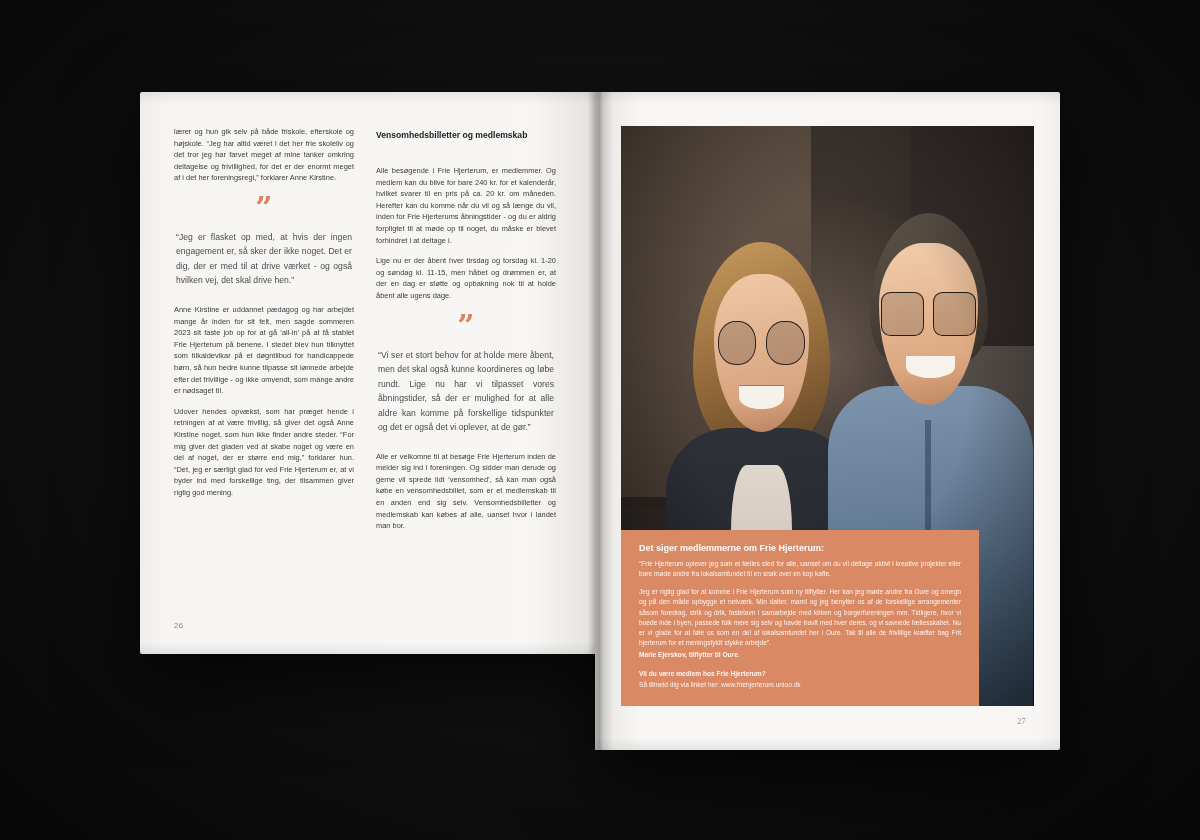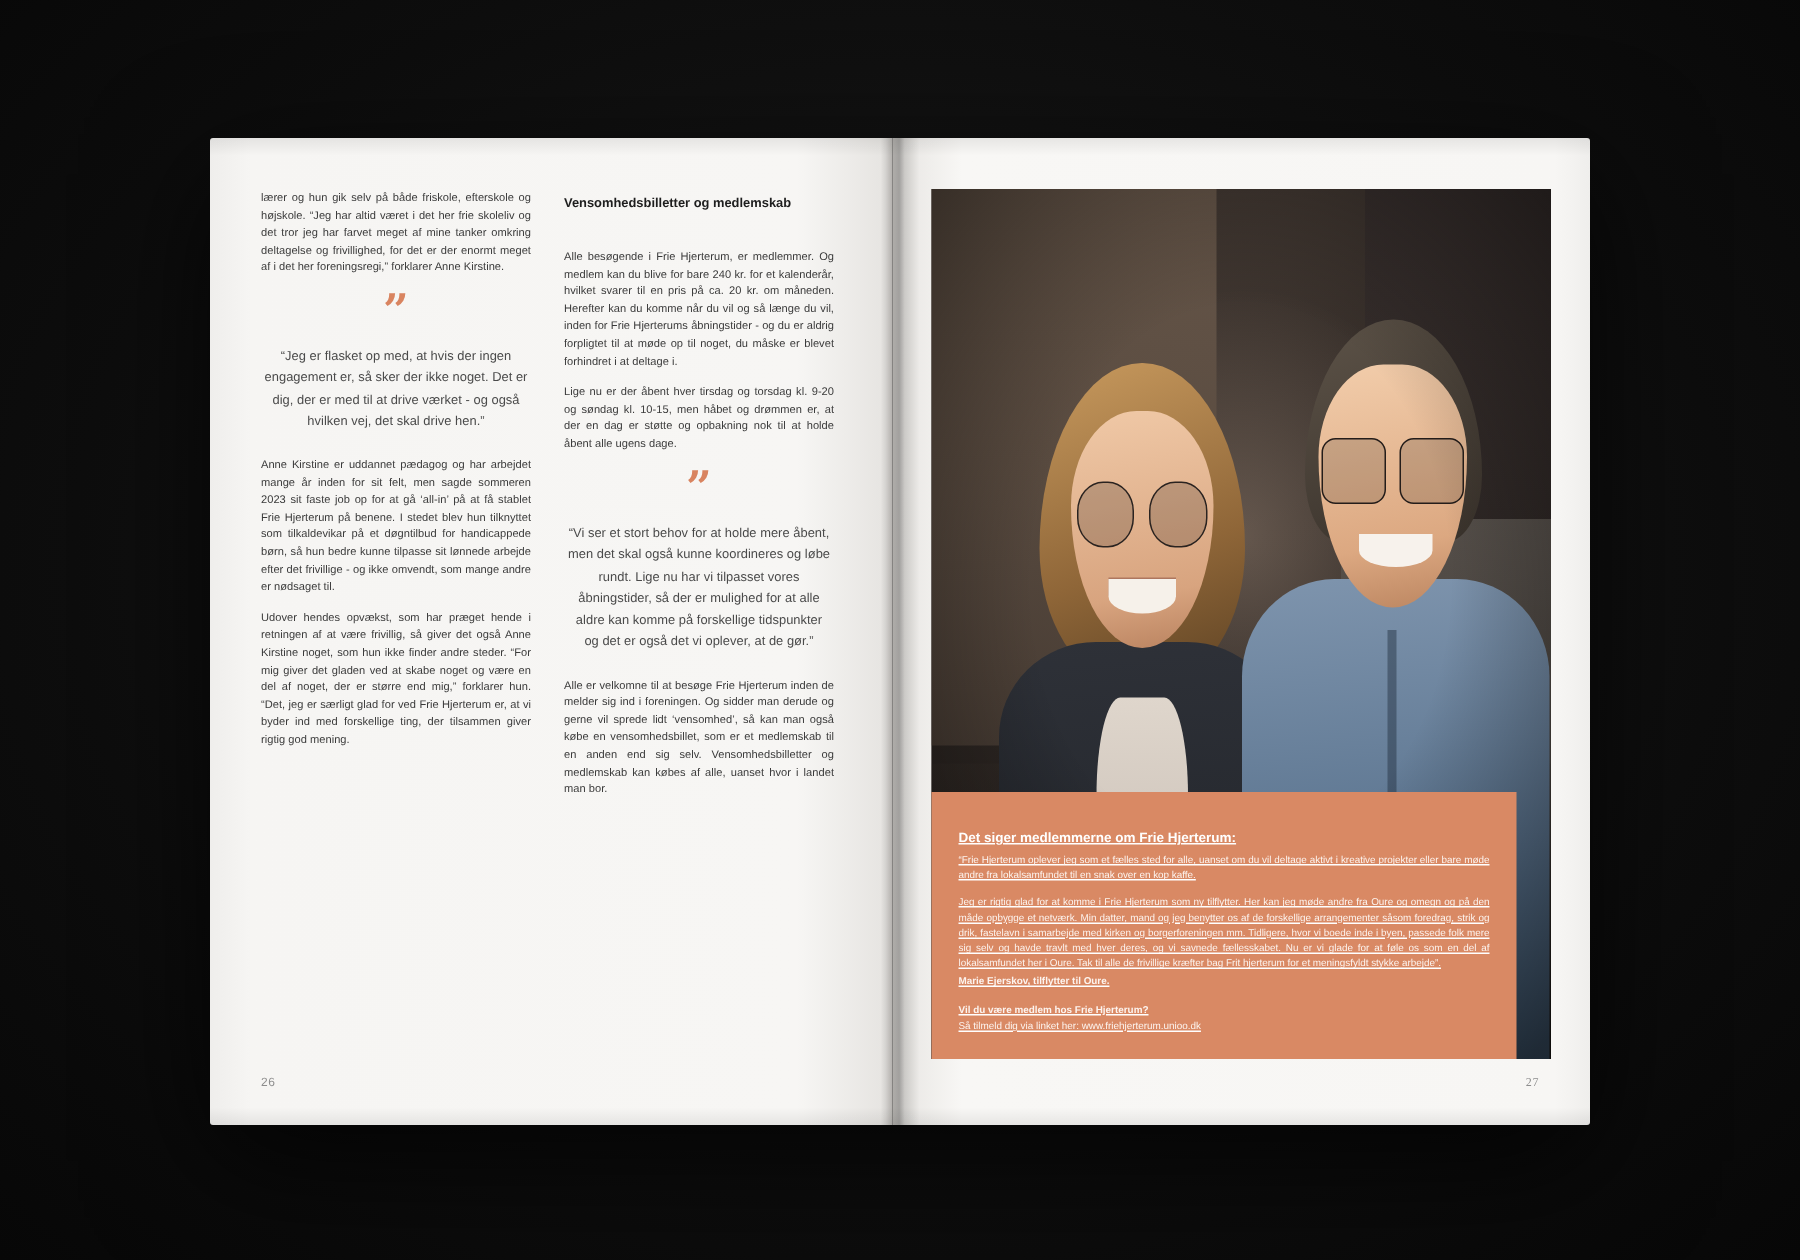--- a/index.html
+++ b/index.html
@@ -41,21 +41,21 @@
 
   .page {
     position: relative;
     box-sizing: border-box;
     background: #f4f3f1;
     overflow: hidden;
   }
 
   .page-left {
     width: 455px;
-    height: 658px;
+    height: 562px;
     padding: 34px 30px 0 34px;
     border-radius: 2px 0 0 2px;
     background:
       linear-gradient(to right, #efeeec 0%, #f6f5f3 6%, #f7f6f4 86%, #e6e4e1 99%, #d8d5d1 100%);
   }
 
   .page-right {
     width: 465px;
     height: 658px;
     border-radius: 0 2px 2px 0;
@@ -125,21 +125,20 @@
     line-height: 20px;
     color: #d98460;
     font-weight: bold;
     display: block;
     margin-bottom: 12px;
   }
   .pull .quote-text {
     font-size: 8.6px;
     line-height: 14.5px;
     color: #4a4a4a;
-    text-align: center;
     margin: 0;
     padding: 0 2px;
   }
 
   .folio {
     position: absolute;
     bottom: 24px;
     font-size: 8px;
     color: #8d8d8d;
     letter-spacing: 0.4px;
@@ -272,26 +271,25 @@
   .photo-vignette {
     position: absolute; inset: 0;
     background: radial-gradient(ellipse 75% 70% at 50% 45%, rgba(0,0,0,0) 45%, rgba(0,0,0,0.55) 100%);
   }
 
   
   .callout {
     position: absolute;
     left: 26px;
     bottom: 44px;
-    width: 390px;
+    width: 358px;
     box-sizing: border-box;
-    padding: 24px 18px 16px 18px;
+    padding: 12px 18px 16px 18px;
     background: #d98964;
     color: #ffffff;
-    text-decoration: underline;
   }
   .callout h4 {
     margin: 0 0 5px 0;
     font-size: 9px;
     line-height: 12px;
     font-weight: bold;
     color: #ffffff;
   }
   .callout p {
     margin: 0 0 8px 0;
@@ -328,21 +326,21 @@
 
           <p>Anne Kirstine er uddannet pædagog og har arbejdet mange år inden for sit felt, men sagde sommeren 2023 sit faste job op for at gå ‘all-in’ på at få stablet Frie Hjerterum på benene. I stedet blev hun tilknyttet som tilkaldevikar på et døgntilbud for handicappede børn, så hun bedre kunne tilpasse sit lønnede arbejde efter det frivillige - og ikke omvendt, som mange andre er nødsaget til.</p>
           <p>Udover hendes opvækst, som har præget hende i retningen af at være frivillig, så giver det også Anne Kirstine noget, som hun ikke finder andre steder. “For mig giver det gladen ved at skabe noget og være en del af noget, der er større end mig,” forklarer hun. “Det, jeg er særligt glad for ved Frie Hjerterum er, at vi byder ind med forskellige ting, der tilsammen giver rigtig god mening.</p>
         </div>
 
         <div class="col">
 
           <h3>Vensomhedsbilletter og medlemskab</h3>
 
           <p>Alle besøgende i Frie Hjerterum, er medlemmer. Og medlem kan du blive for bare 240 kr. for et kalenderår, hvilket svarer til en pris på ca. 20 kr. om måneden. Herefter kan du komme når du vil og så længe du vil, inden for Frie Hjerterums åbningstider - og du er aldrig forpligtet til at møde op til noget, du måske er blevet forhindret i at deltage i.</p>
-          <p>Lige nu er der åbent hver tirsdag og torsdag kl. 9-20 og søndag kl. 10-15, men håbet og drømmen er, at der en dag er støtte og opbakning nok til at holde åbent alle ugens dage.</p>
+          <p>Lige nu er der åbent hver tirsdag og torsdag kl. 1-20 og søndag kl. 11-15, men håbet og drømmen er, at der en dag er støtte og opbakning nok til at holde åbent alle ugens dage.</p>
 
           <div class="pull">
             <span class="mark">”</span>
             <p class="quote-text">“Vi ser et stort behov for at holde mere åbent, men det skal også kunne koordineres og løbe rundt. Lige nu har vi tilpasset vores åbningstider, så der er mulighed for at alle aldre kan komme på forskellige tidspunkter og det er også det vi oplever, at de gør.”</p>
           </div>
 
           <p>Alle er velkomne til at besøge Frie Hjerterum inden de melder sig ind i foreningen. Og sidder man derude og gerne vil sprede lidt ‘vensomhed’, så kan man også købe en vensomhedsbillet, som er et medlemskab til en anden end sig selv. Vensomhedsbilletter og medlemskab kan købes af alle, uanset hvor i landet man bor.</p>
         </div>
 
       </div>

